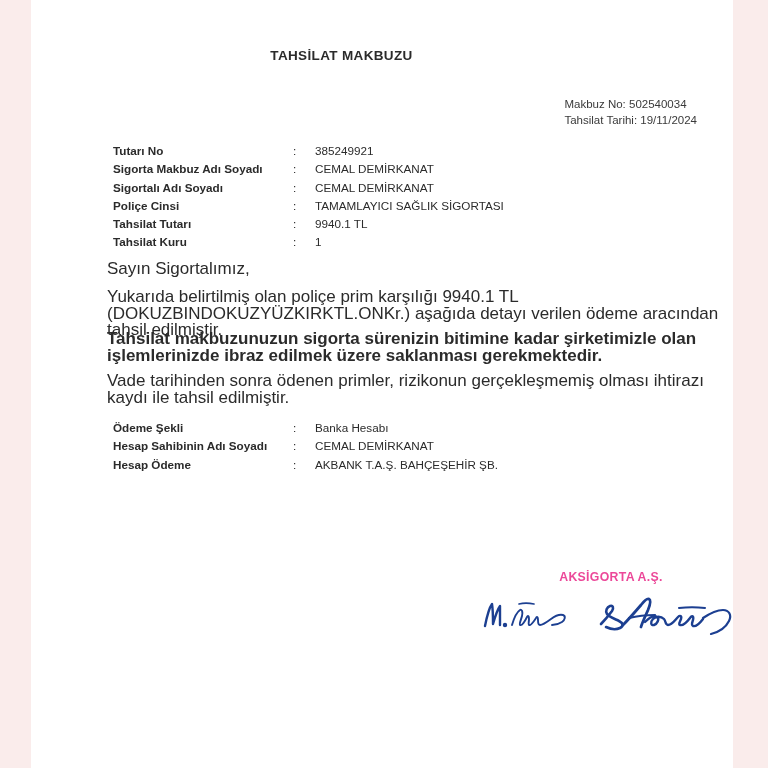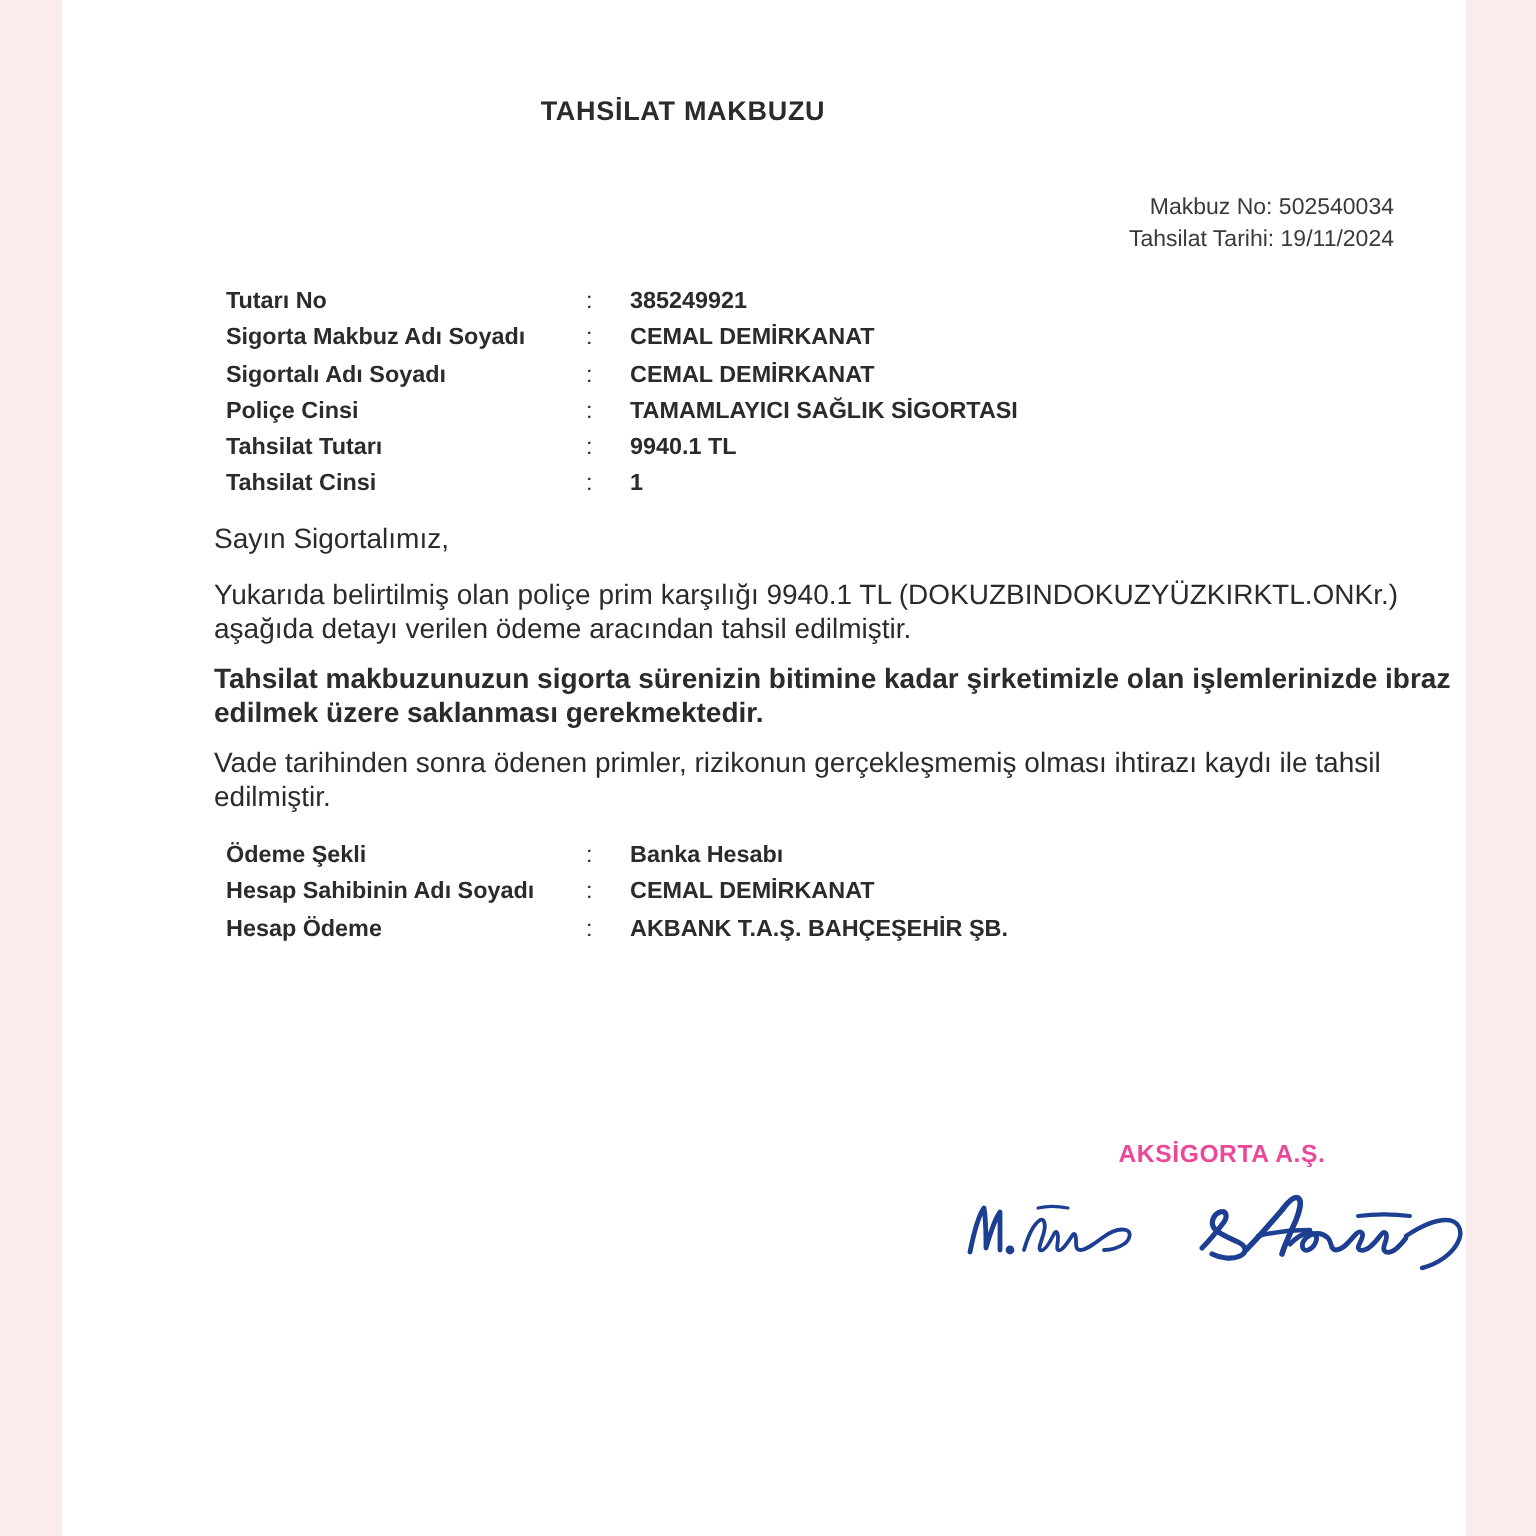--- a/index.html
+++ b/index.html
@@ -42,21 +42,21 @@
     font-weight: bold;
     letter-spacing: 0.35px;
     color: #2b2b2b;
   }
 
   
   .header-meta {
     position: absolute;
     right: 36px;
     top: 96px;
-    text-align: right;
+    text-align: left;
     font-size: 11.5px;
     color: #3a3a3a;
     line-height: 16px;
   }
   .header-meta div { white-space: nowrap; }
 
   
   .info-table {
     position: absolute;
     border-collapse: collapse;
@@ -71,32 +71,32 @@
   }
   .info-table td.lbl {
     font-weight: bold;
     width: 180px;
   }
   .info-table td.sep {
     width: 22px;
     font-weight: normal;
   }
   .info-table td.val {
-    font-weight: bold;
+    font-weight: normal;
   }
 
   #policy-table { left: 82px; top: 142px; }
   #payment-table { left: 82px; top: 419px; }
 
   
   .body-text {
     position: absolute;
     left: 76px;
     width: 636px;
-    font-size: 14px;
+    font-size: 17px;
     color: #2b2b2b;
     line-height: 16.5px;
   }
   #greeting  { top: 261px; }
   #para-1    { top: 289px; }
   #para-2    { top: 331px; font-weight: bold; }
   #para-3    { top: 373px; }
 
   
   .company-name {
@@ -157,21 +157,21 @@
           <td class="lbl">Poliçe Cinsi</td>
           <td class="sep">:</td>
           <td class="val">TAMAMLAYICI SAĞLIK SİGORTASI</td>
         </tr>
         <tr>
           <td class="lbl">Tahsilat Tutarı</td>
           <td class="sep">:</td>
           <td class="val">9940.1 TL</td>
         </tr>
         <tr>
-          <td class="lbl">Tahsilat Cinsi</td>
+          <td class="lbl">Tahsilat Kuru</td>
           <td class="sep">:</td>
           <td class="val">1</td>
         </tr>
       </tbody>
     </table>
 
     <div class="body-text" id="greeting">Sayın Sigortalımız,</div>
 
     <div class="body-text" id="para-1">Yukarıda belirtilmiş olan poliçe prim karşılığı 9940.1 TL (DOKUZBINDOKUZYÜZKIRKTL.ONKr.) aşağıda detayı verilen ödeme aracından tahsil edilmiştir.</div>
 

